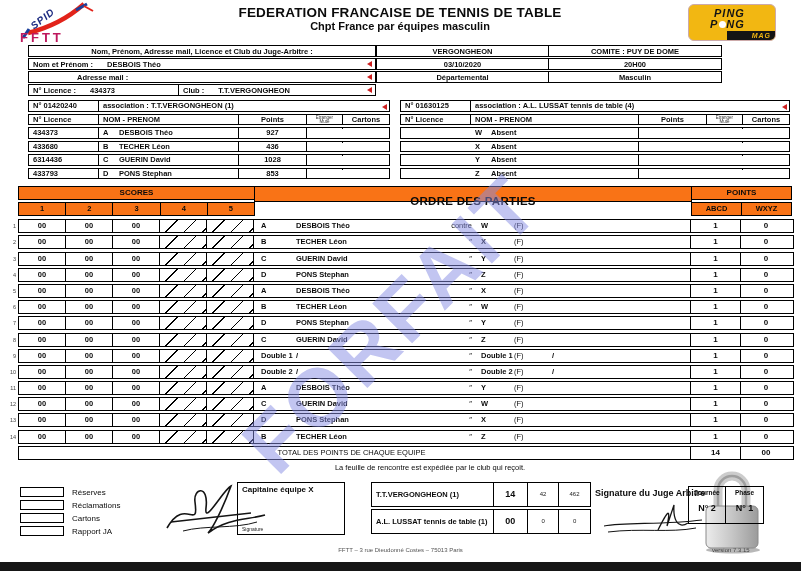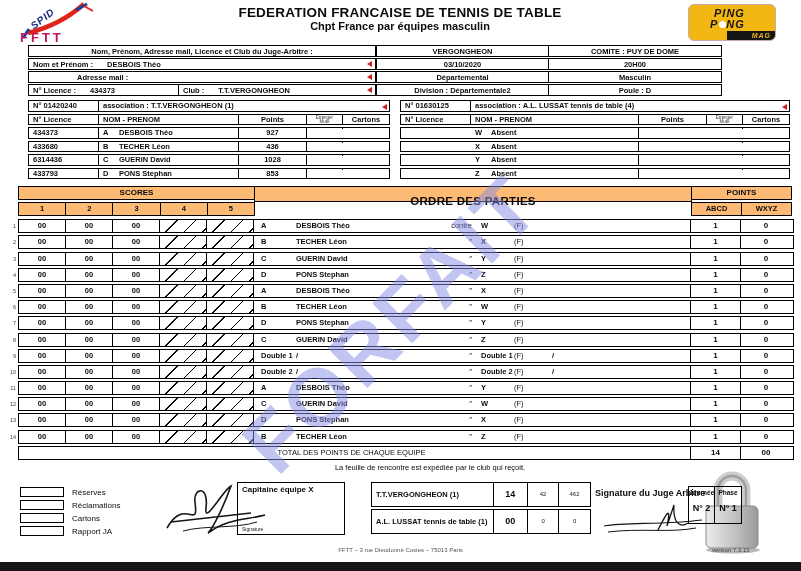--- a/index.html
+++ b/index.html
@@ -55,21 +55,21 @@
   .assoc .letter { display:inline-block; width:16px; font-weight:bold; }
   #team-a { left:28px; width:362px; }
   #team-x { left:400px; width:390px; }
 
   
   .red-mark { position:absolute; width:0; height:0; border-top:3px solid transparent; border-bottom:3px solid transparent; border-right:5px solid #cc1f1f; }
 
   
   #main { position:absolute; left:8px; top:186px; width:786px; height:274px; }
   #mhead { position:relative; height:31px; }
-  .hbox { position:absolute; border:1px solid #000; background:#fdba74; text-align:center; font-weight:bold; }
+  .hbox { position:absolute; border:1px solid #000; background:#f97316; text-align:center; font-weight:bold; }
   #h-scores { left:10px; top:0; width:237px; height:14px; font-size:8px; line-height:12px; }
   #h-nums { left:10px; top:16px; width:237px; height:14px; display:flex; }
   #h-nums div { flex:1; border-right:1px solid #000; font-size:7.5px; line-height:12px; font-weight:bold; text-align:center; }
   #h-nums div:last-child { border-right:none; }
   #h-ordre { left:246px; top:0; width:438px; height:16px; font-size:11.5px; line-height:28px; letter-spacing:0.3px; }
   #h-points { left:683px; top:0; width:101px; height:14px; font-size:8px; line-height:12px; }
   #h-pcols { left:683px; top:16px; width:101px; height:14px; display:flex; }
   #h-pcols div { flex:1; border-right:1px solid #000; font-size:7.5px; line-height:12px; font-weight:bold; text-align:center; }
   #h-pcols div:last-child { border-right:none; }
 
@@ -121,21 +121,21 @@
   #results { position:absolute; left:345px; top:482px; width:246px;padding-left:26px; }
   #results .trow { height:25px; margin-bottom:2px; }
   #results .r-club { width:137px; padding-left:4px; font-size:7.5px; font-weight:bold; line-height:23px; }
   #results .r-pts { width:39px; text-align:center; font-size:9px; font-weight:bold; line-height:23px; }
   #results .r-v2, #results .r-v3 { width:35px; text-align:center; font-size:6px; line-height:23px; color:#222; }
 
   #judge-sig-label { position:absolute; left:595px; top:488px; font-size:9px; font-weight:bold; }
   #judge-sig { position:absolute; left:600px; top:500px; z-index:4; }
 
   #padlock { position:absolute; left:700px; top:466px; z-index:1; }
-  #journee { position:absolute; left:688px; top:486px; width:54px; height:38px; border:1px solid #000; display:flex; z-index:2; background:transparent; }
+  #journee { position:absolute; left:688px; top:486px; width:76px; height:38px; border:1px solid #000; display:flex; z-index:2; background:transparent; }
   #journee .jcol { width:50%; border-right:1px solid #000; text-align:center; }
   #journee .jcol:last-child { border-right:none; }
   .jhead { font-size:6.5px; font-weight:bold; padding-top:2px; }
   .jval { font-size:9px; font-weight:bold; margin-top:7px; }
 
   #footer-address { position:absolute; left:0; top:547px; width:801px; text-align:center; font-size:6px; color:#555; }
   #version { position:absolute; left:712px; top:547px; font-size:6px; color:#555; }
 
   #black-bar { position:absolute; left:0; bottom:0; width:801px; height:9px; background:#161616; }
 </style>
@@ -191,24 +191,20 @@
       <div>VERGONGHEON</div>
       <div>COMITE : PUY DE DOME</div>
     </div>
       <div class="trow">
       <div>03/10/2020</div>
       <div>20H00</div>
     </div>
       <div class="trow">
       <div>Départemental</div>
       <div>Masculin</div>
-    </div>
-      <div class="trow">
-      <div>Division : Départementale2</div>
-      <div>Poule : D</div>
     </div>
     </div>
 
   <div class="assoc" id="team-a">
     <div class="trow">
       <div class="c-lic">N° 01420240</div>
       <div class="c-name">association : T.T.VERGONGHEON  (1)</div>
     </div>
     <div class="trow">
       <div class="c-lic">N° Licence</div>

